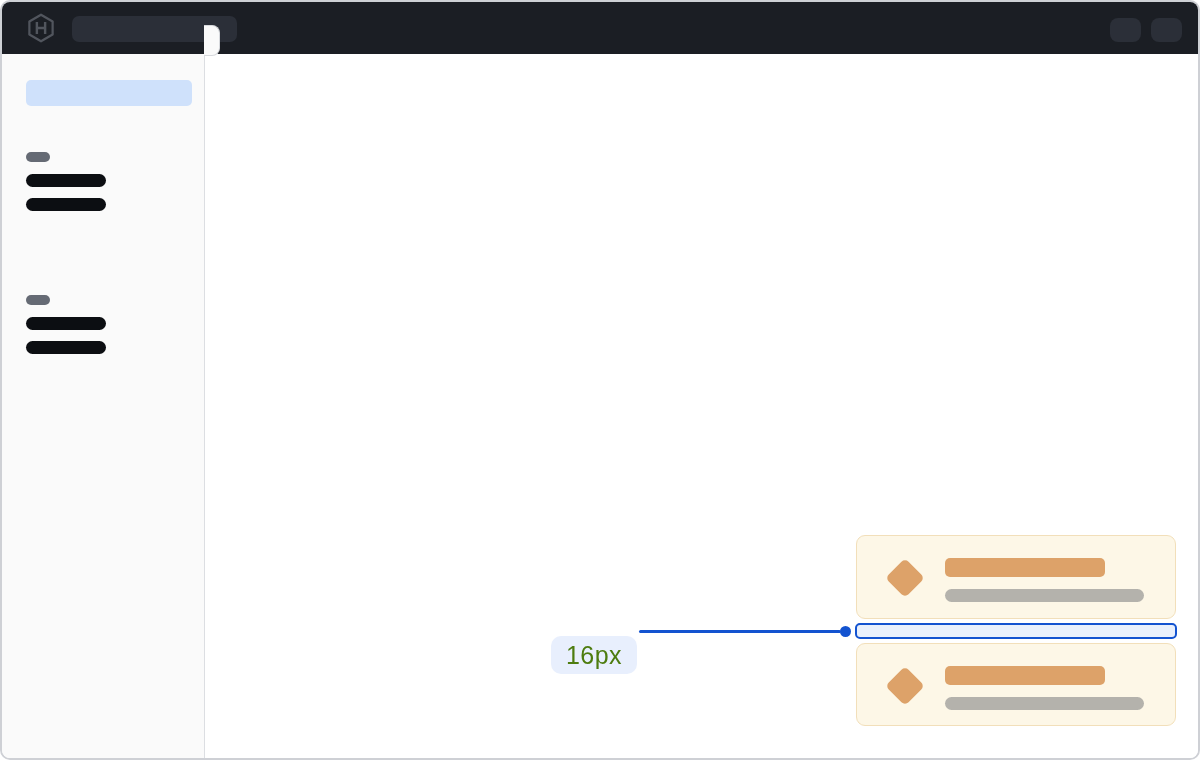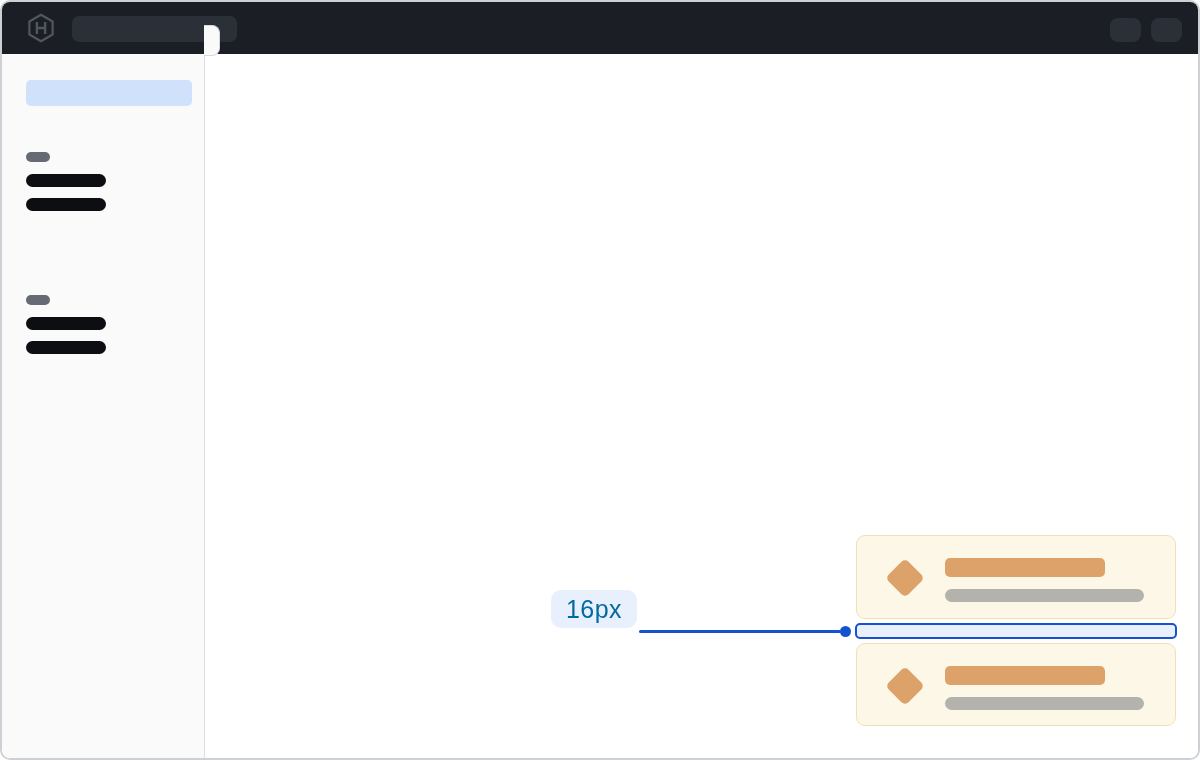--- a/index.html
+++ b/index.html
@@ -48,24 +48,24 @@
   .card-title-skel{position:absolute;left:88px;top:22px;width:160px;height:19px;background:#dda269;border-radius:5px;}
   .card-text-skel{position:absolute;left:88px;top:53px;width:199px;height:13px;background:#b4b2ac;border-radius:6.5px;}
   
   .gap-rect{
     position:absolute;left:853px;top:621px;width:322px;height:16px;box-sizing:border-box;
     background:#e9f0fc;border:2px solid #1353d0;border-radius:5px;z-index:2;
   }
   .anno-line{position:absolute;left:637px;top:628px;width:202px;height:3px;background:#1353d0;border-radius:2px;}
   .anno-dot{position:absolute;left:838px;top:624px;width:11px;height:11px;background:#1353d0;border-radius:50%;}
   .anno-label{
-    position:absolute;left:549px;top:588px;width:86px;height:38px;
+    position:absolute;left:549px;top:634px;width:86px;height:38px;
     background:#e8effd;border-radius:10px;
     display:flex;align-items:center;justify-content:center;
-    color:#0369a1;font-size:25px;font-weight:500;letter-spacing:0.5px;
+    color:#4d7c0f;font-size:25px;font-weight:500;letter-spacing:0.5px;
   }
 </style>
 </head>
 <body>
 
 <div class="stage">
   <div class="window">
 
     <div class="appbar">
       <svg class="logo" viewBox="0 0 32 32" fill="none" stroke="#51555d" stroke-width="2.4" stroke-linejoin="round">

